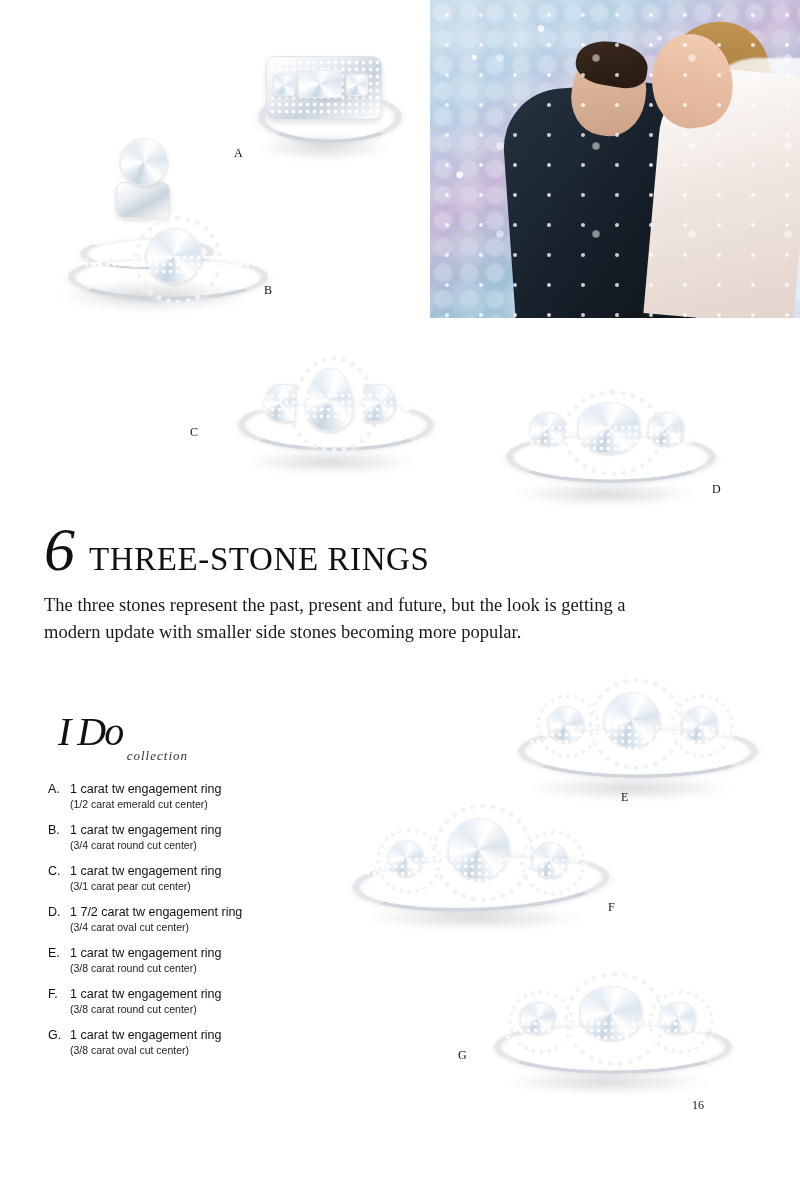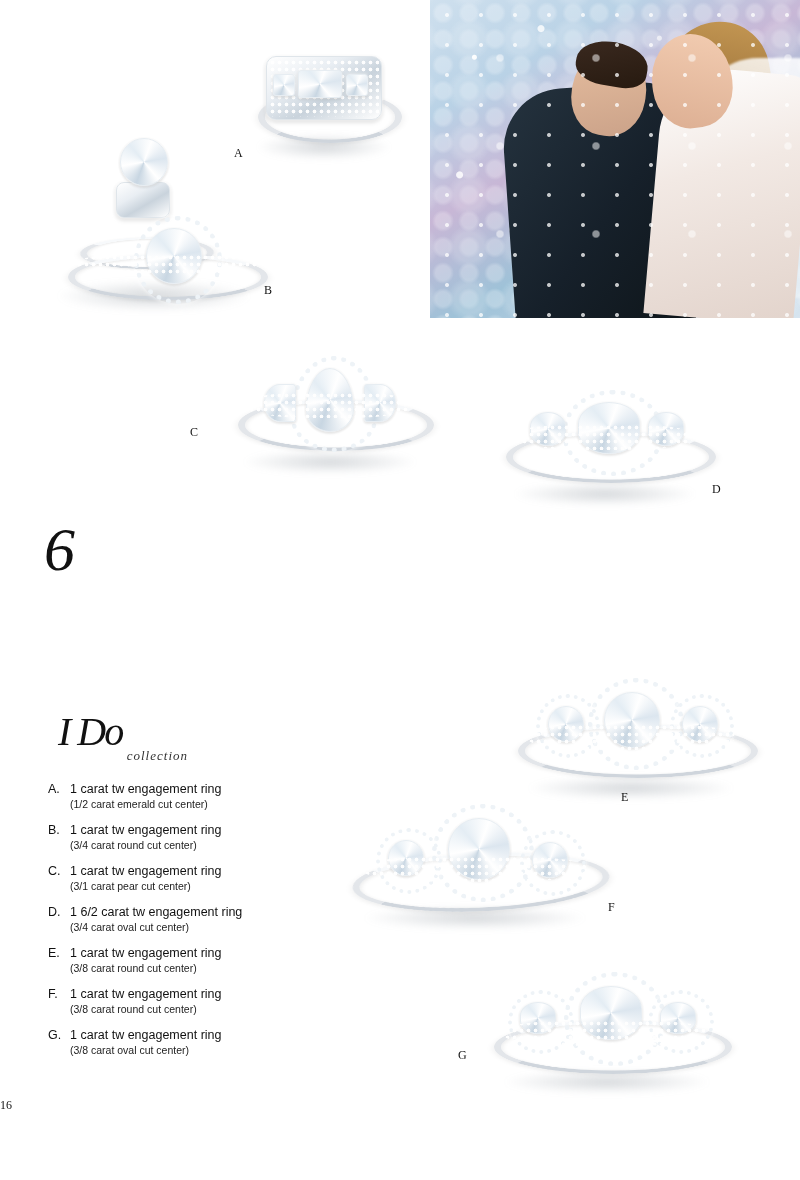--- a/index.html
+++ b/index.html
@@ -241,21 +241,21 @@
   }
   .footnotes{
     position:absolute; left:48px; top:1078px; width:330px;
     font-family:"Liberation Sans", sans-serif;
     font-size:10px;
     color:#111;
     line-height:1.45;
   }
   .page-num{
     position:absolute; left:0; top:1098px; width:704px;
-    text-align:left;
+    text-align:right;
     font-family:"Liberation Serif", serif;
     font-size:12px;
     color:#111;
   }
 </style>
 </head>
 <body>
 
 <div class="wedding-photo">
   <div class="wed-bg"></div>
@@ -316,21 +316,23 @@
   <div class="gem oval" style="left:82px; top:24px; width:60px; height:50px;"></div>
   <div class="gem oval" style="left:34px; top:34px; width:34px; height:32px;"></div>
   <div class="gem oval" style="left:152px; top:34px; width:34px; height:32px;"></div>
   <div class="pave" style="left:18px; top:46px; width:178px; height:26px; border-radius:40%;"></div>
 </div>
 <div class="ring-label" style="left:712px; top:482px;">D</div>
 
 <div class="headline">
   <div class="h-row">
     <span class="big-num">6</span>
-  </div>
+    <span class="h-main">THREE-STONE RINGS</span>
+  </div>
+  <div class="deck">The three stones represent the past, present and future, but the look is getting a modern update with smaller side stones becoming more popular.</div>
 </div>
 
 <div class="logo">
   <div class="logo-script">I Do</div>
   <div class="logo-sub">collection</div>
 </div>
 
 <div class="captions">
   <div class="cap">
     <div class="cap-line1">
@@ -349,21 +351,21 @@
   <div class="cap">
     <div class="cap-line1">
       <span class="cap-letter">C.</span>
       <span class="cap-title">1 carat tw engagement ring</span>
     </div>
     <div class="cap-sub">(3/1 carat pear cut center)</div>
   </div>
   <div class="cap">
     <div class="cap-line1">
       <span class="cap-letter">D.</span>
-      <span class="cap-title">1 6/2 carat tw engagement ring</span>
+      <span class="cap-title">1 7/2 carat tw engagement ring</span>
     </div>
     <div class="cap-sub">(3/4 carat oval cut center)</div>
   </div>
   <div class="cap">
     <div class="cap-line1">
       <span class="cap-letter">E.</span>
       <span class="cap-title">1 carat tw engagement ring</span>
     </div>
     <div class="cap-sub">(3/8 carat round cut center)</div>
   </div>

